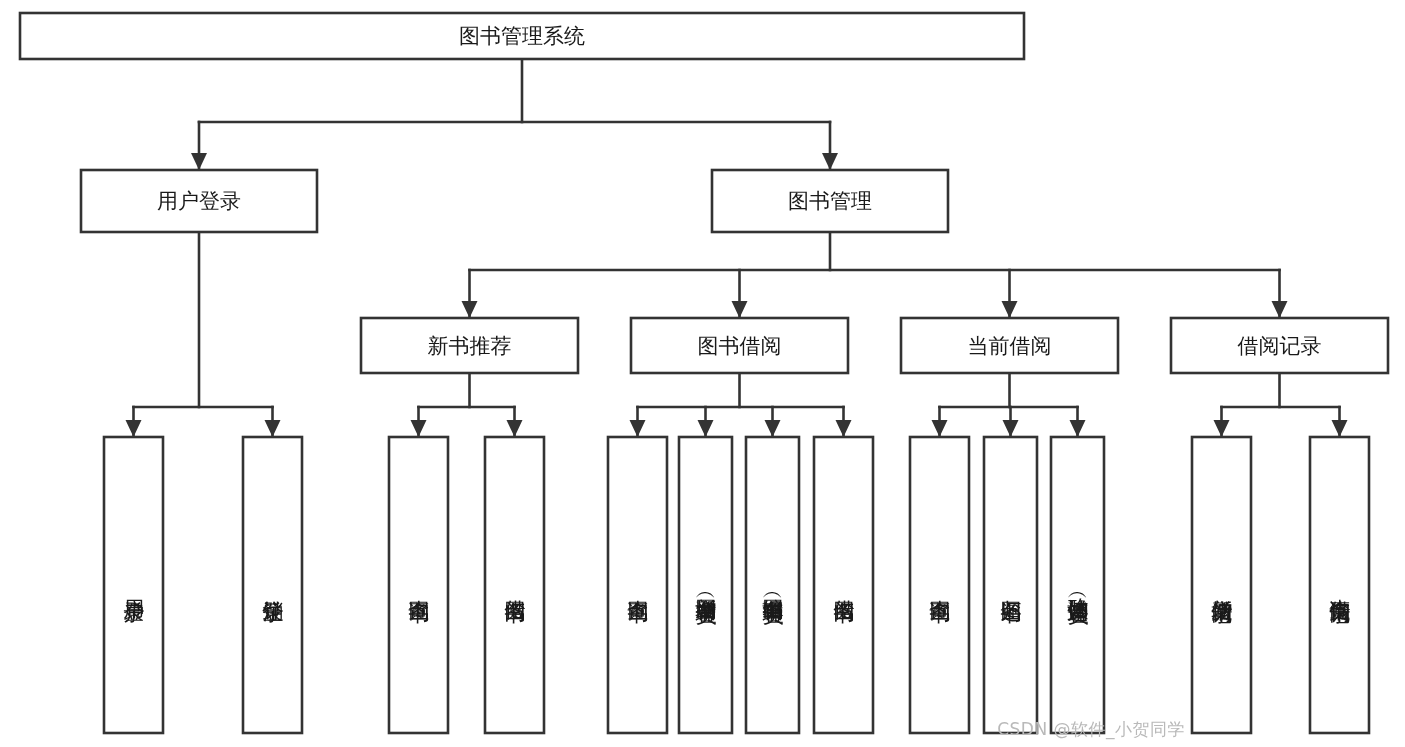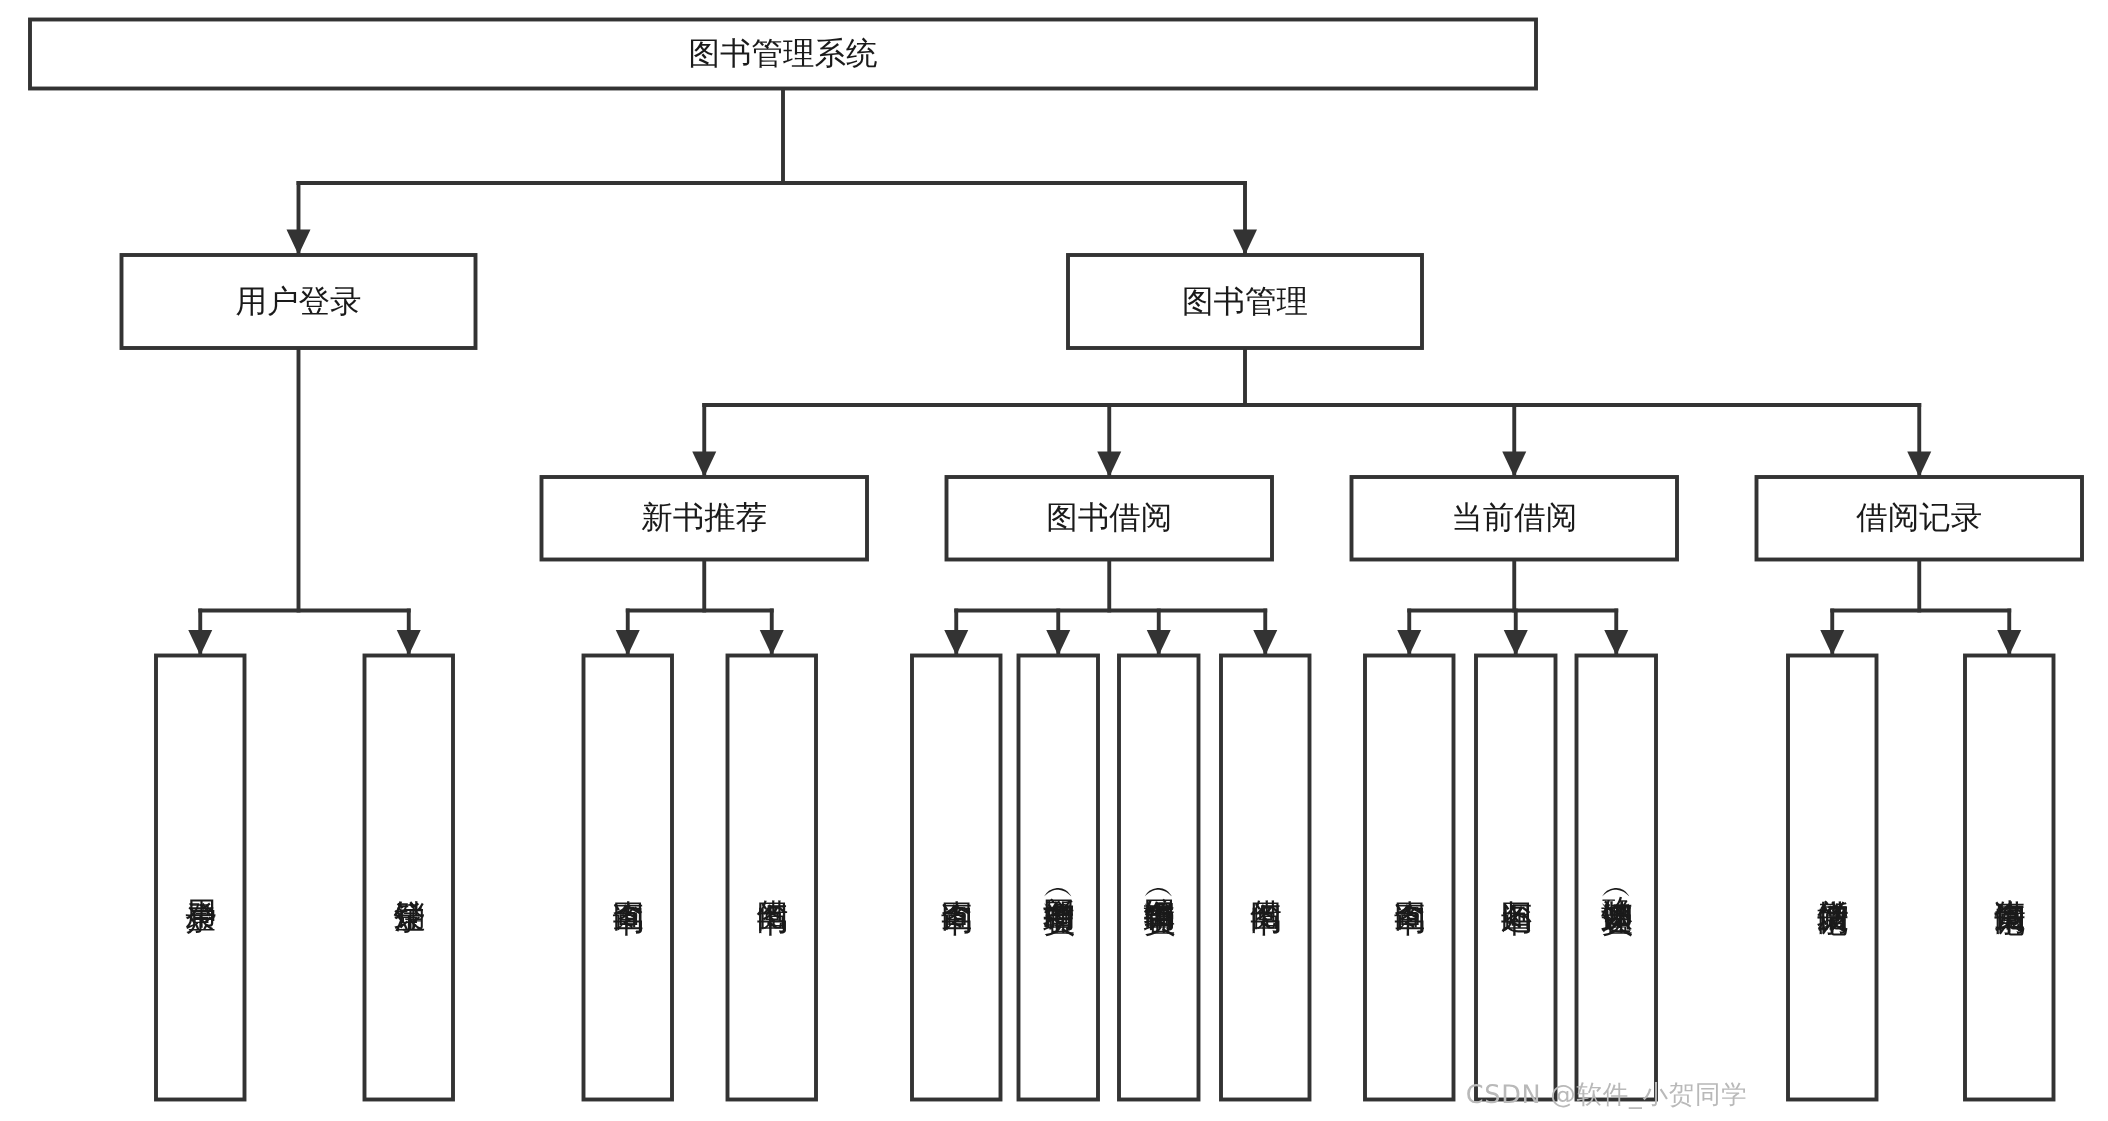--- a/index.html
+++ b/index.html
@@ -65,21 +65,21 @@
   }
   .vlabel-wrap {
     position: absolute;
     display: flex;
     align-items: center;
     justify-content: center;
     pointer-events: none;
   }
   #watermark {
     position: absolute;
-    right: 24px;
+    right: 4px;
     bottom: 6px;
     font-family: "DejaVu Sans", "Liberation Sans", sans-serif;
     font-size: 17px;
     color: #b9b9b9;
     letter-spacing: 0.5px;
     white-space: nowrap;
   }
 </style>
 </head>
 <body>

